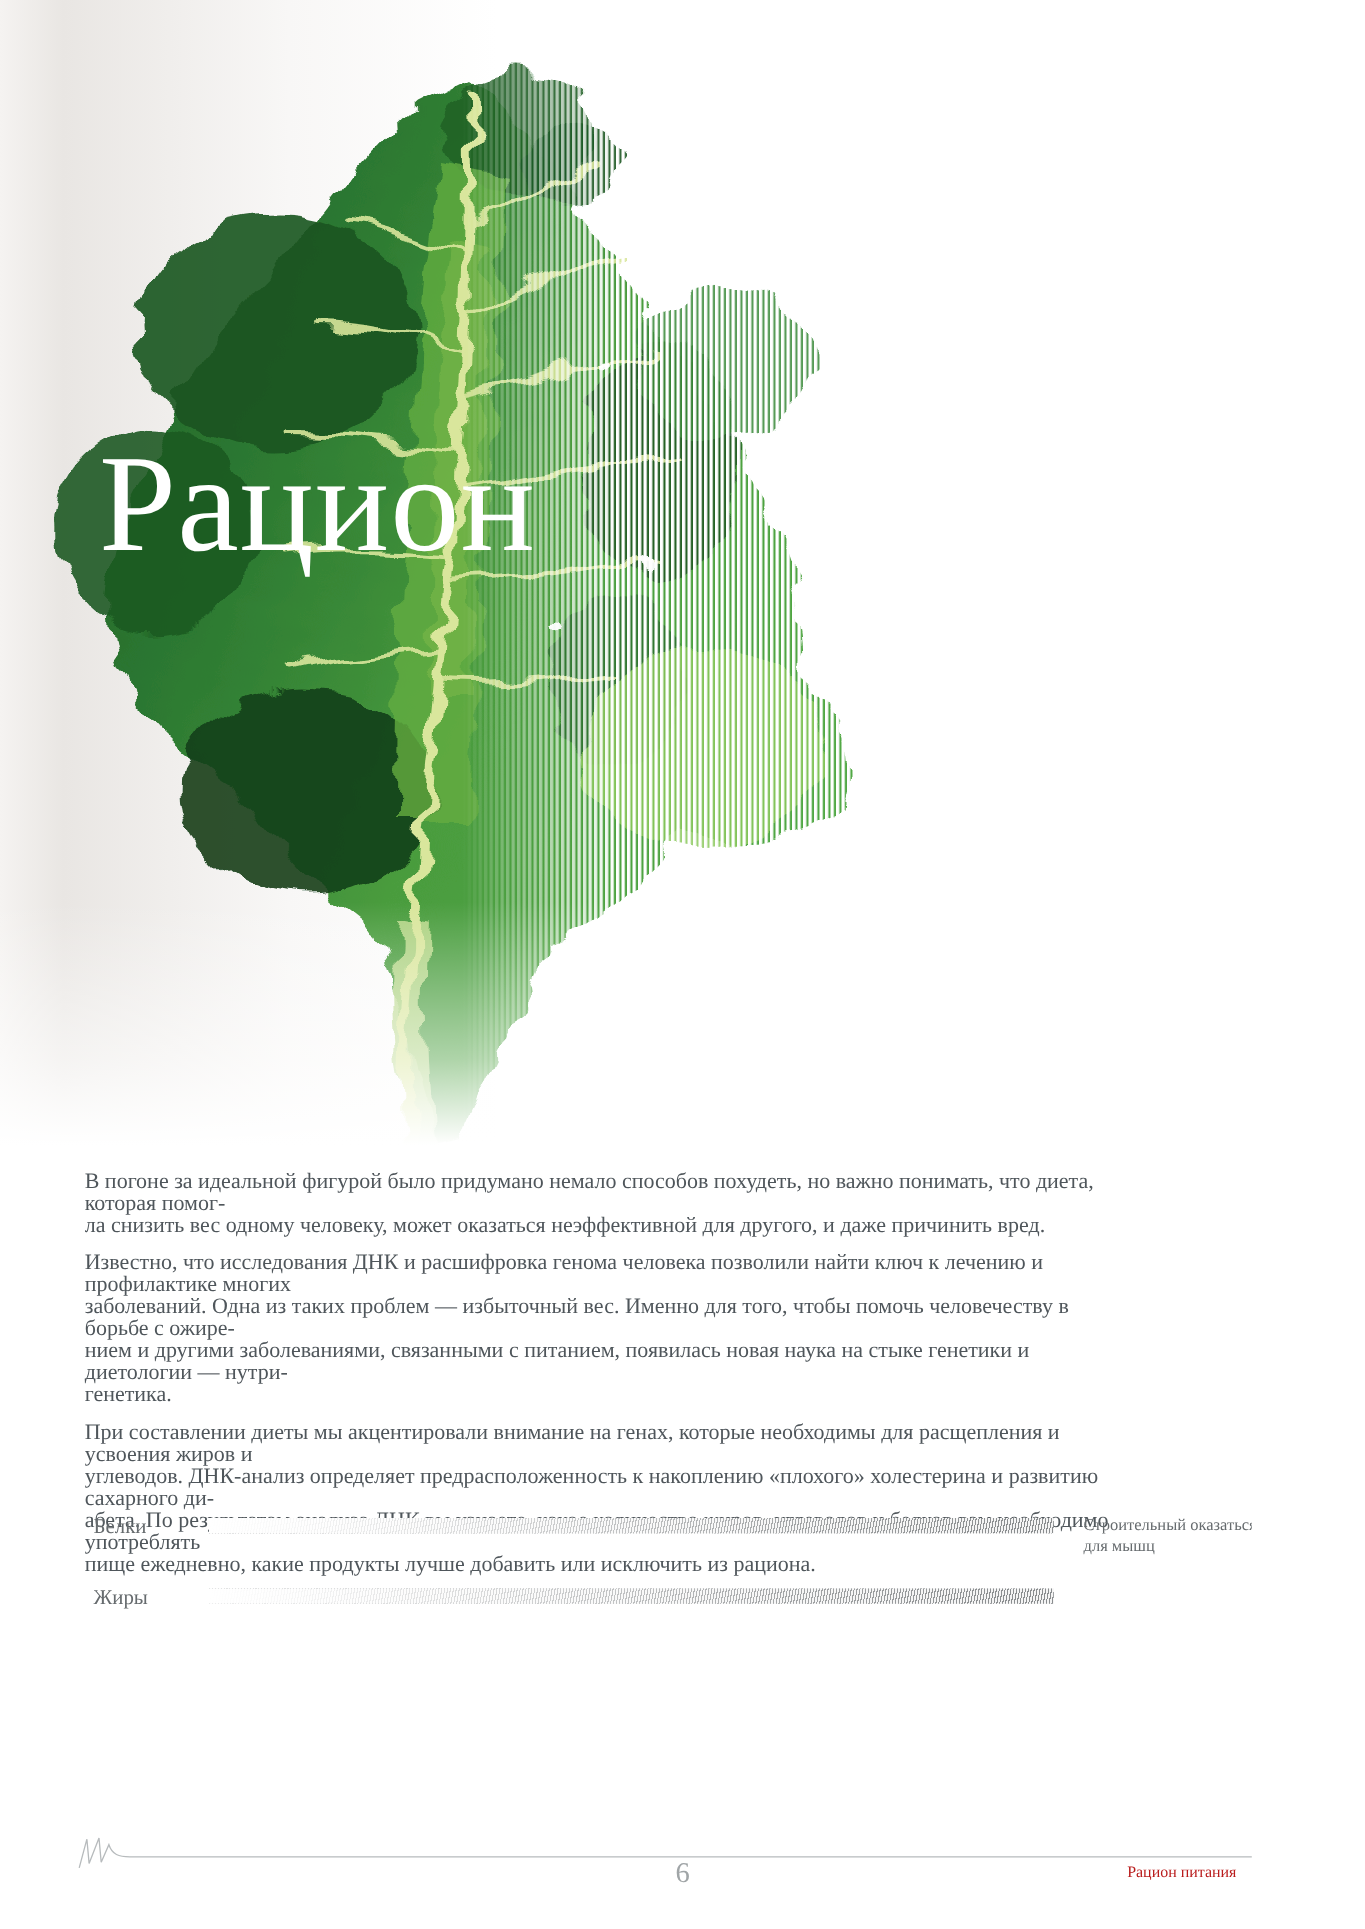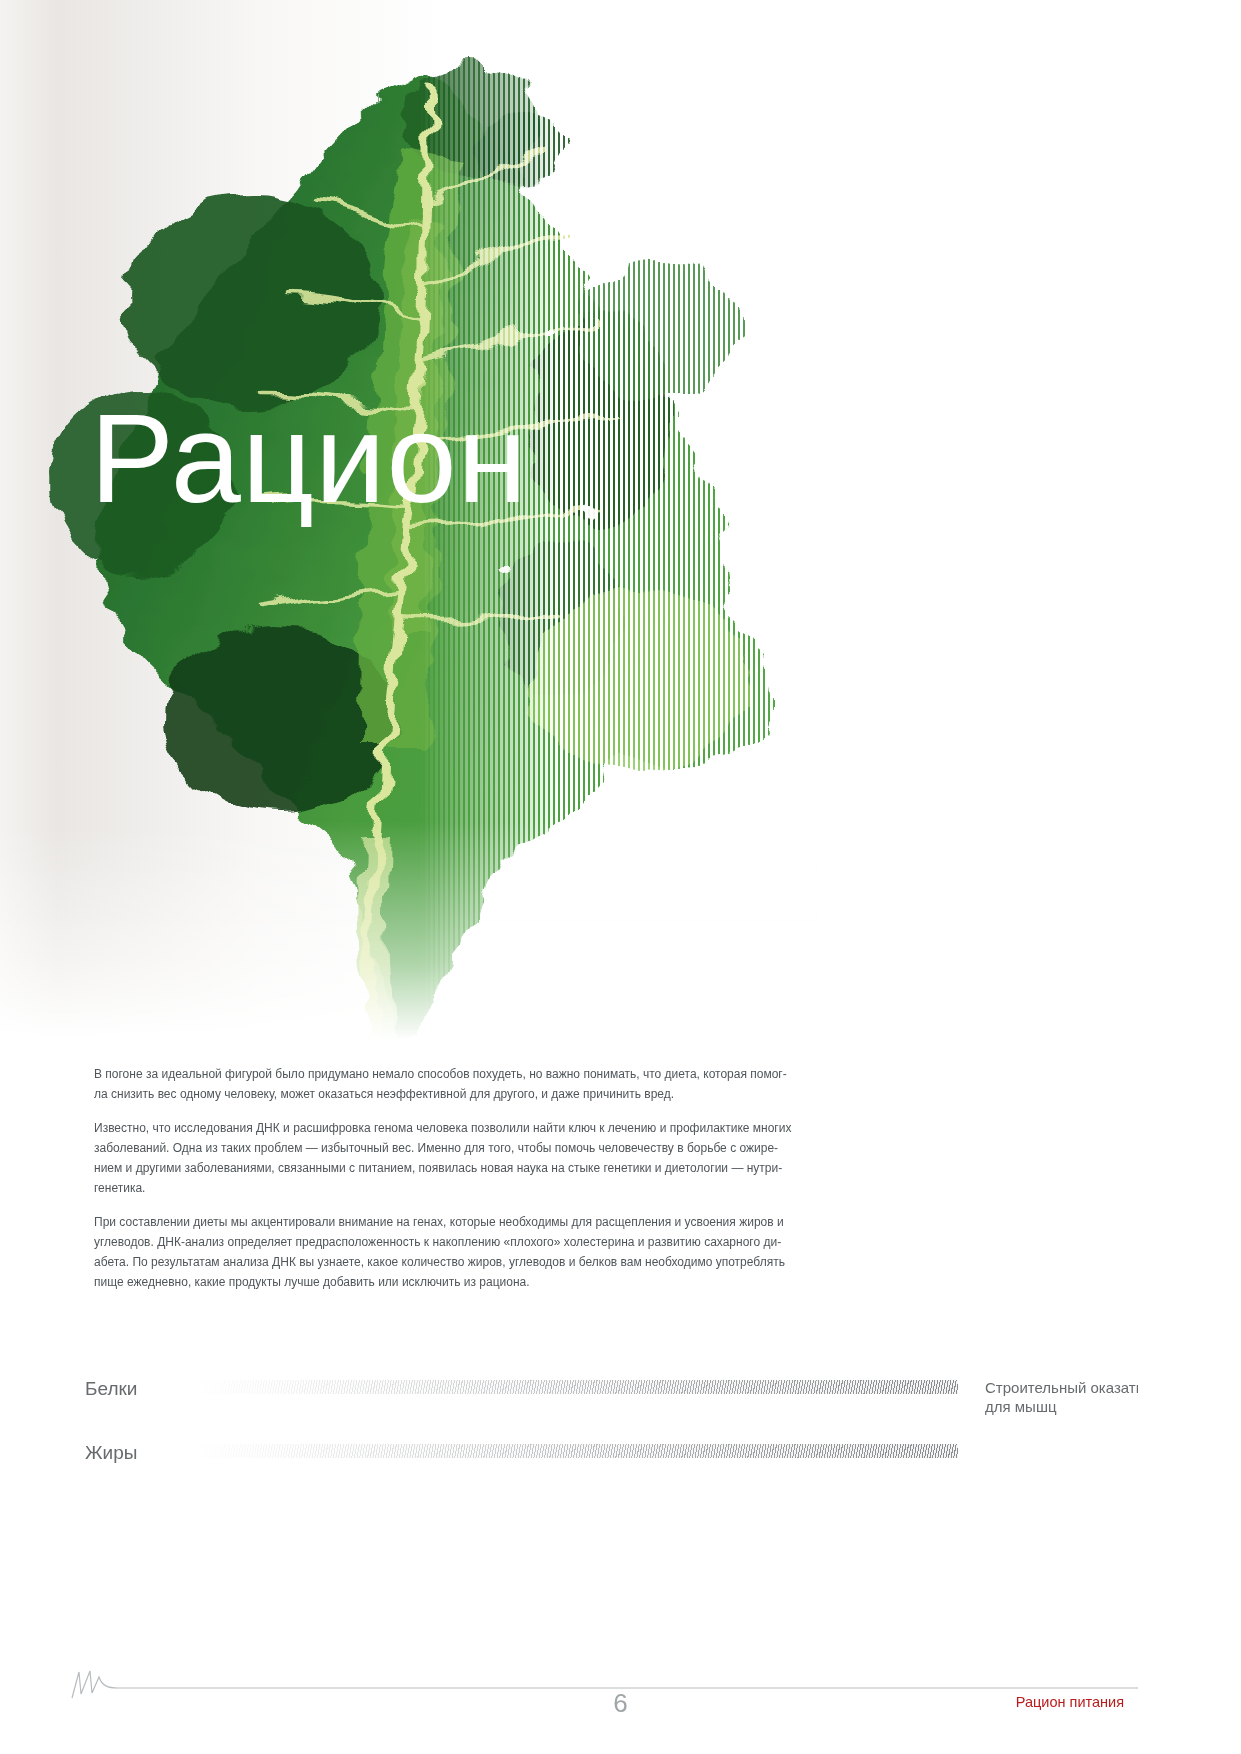--- a/index.html
+++ b/index.html
@@ -1,35 +1,35 @@
 <!DOCTYPE html>
 <html><head>
 <meta charset="utf-8">
 <style>
   html,body{margin:0;padding:0;background:#ffffff;}
   .page{
     position:relative;
     width:1138px;height:1754px;
     background:#ffffff;
     overflow:hidden;
-    font-family:Liberation Sans, sans-serif;
+    font-family:Liberation Serif, serif;
   }
   
   .leaf-svg{position:absolute;left:0;top:0;width:820px;height:1080px;}
   
   .title{
     position:absolute;left:90px;top:398px;margin:0;
     font-size:126px;line-height:122px;font-weight:200;
     letter-spacing:1px;color:#ffffff;z-index:3;
   }
   .title span{display:block;}
   
   .intro{
-    position:absolute;left:94px;top:1064px;width:940px;z-index:2;
-    color:#4f565b;font-size:12px;line-height:20px;
+    position:absolute;left:77px;top:1064px;width:940px;z-index:2;
+    color:#4f565b;font-size:20px;line-height:20px;
   }
   .intro p{margin:0 0 14px 0;white-space:pre-line;}
   
   .macros{position:absolute;left:85px;top:1378px;width:1075px;z-index:2;}
   .macro-row{display:flex;align-items:flex-start;margin-bottom:26px;}
   .macro-label{
     width:105px;flex:none;
     font-size:19px;line-height:19px;color:#666b6e;padding-top:1px;
   }
   .macro-bar{

